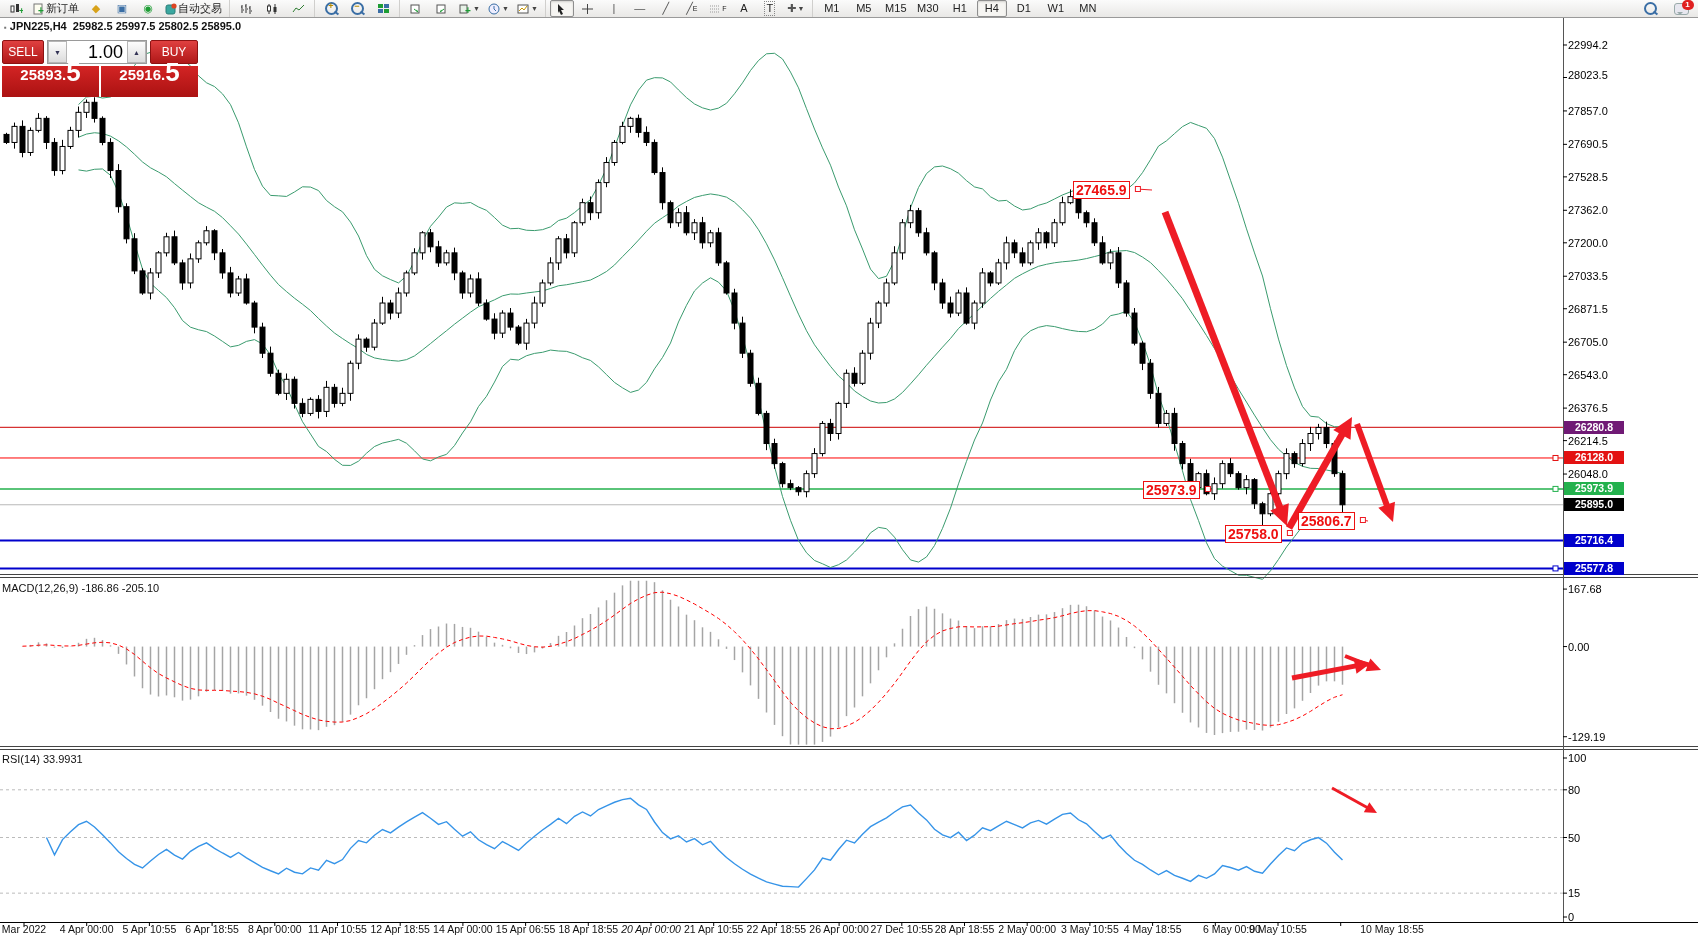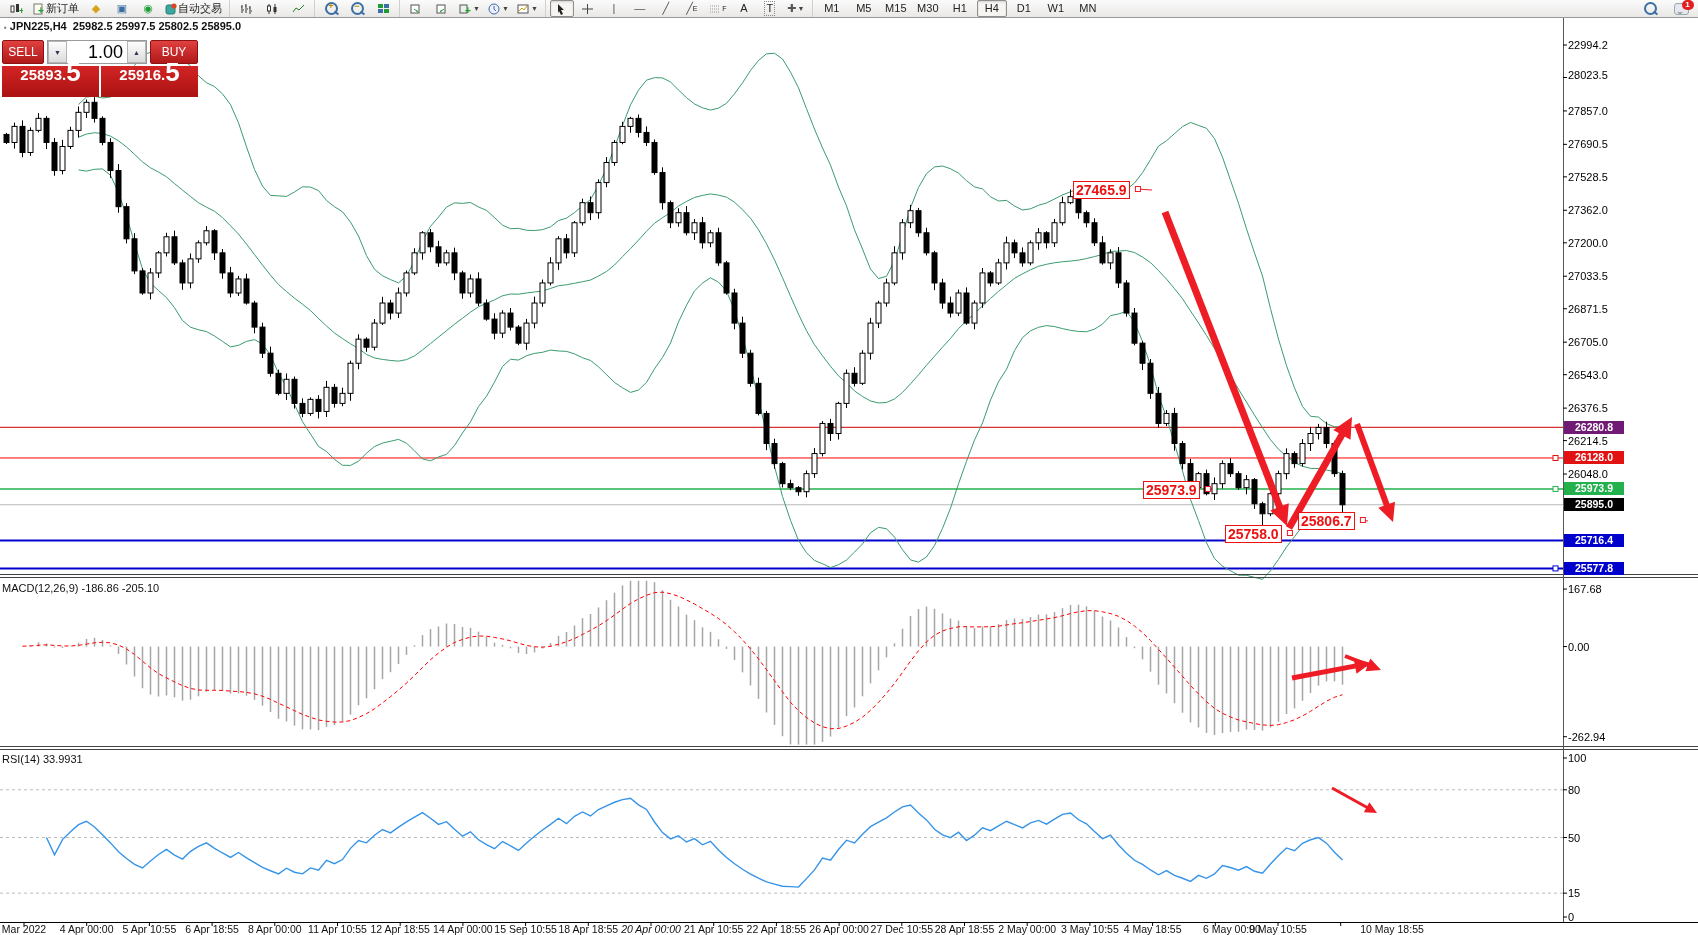--- a/index.html
+++ b/index.html
@@ -896,35 +896,35 @@
       <div class="axis-label" style="top: 434.62px;">26214.5</div>
       <div class="axis-label" style="top: 468.04px;">26048.0</div>
       <div class="tag" style="top: 420.812px; background: #701a75; color: rgb(255, 255, 255);">26280.8</div>
       <div class="tag" style="top: 451.483px; background: rgb(227, 18, 18); color: rgb(255, 255, 255);">26128.0</div>
       <div class="tag" style="top: 482.414px; background: rgb(35, 177, 77); color: rgb(255, 255, 255);">25973.9</div>
       <div class="tag" style="top: 498.251px; background: rgb(0, 0, 0); color: rgb(255, 255, 255);">25895.0</div>
       <div class="tag" style="top: 534.1px; background: rgb(0, 0, 204); color: rgb(255, 255, 255);">25716.4</div>
       <div class="tag" style="top: 561.92px; background: rgb(0, 0, 204); color: rgb(255, 255, 255);">25577.8</div>
       <div class="axis-label" style="top: 583.081px;">167.68</div>
       <div class="axis-label" style="top: 640.571px;">0.00</div>
-      <div class="axis-label" style="top: 730.722px;">-262.94</div>
+      <div class="axis-label" style="top: 730.722px;">-129.19</div>
       <div class="axis-label" style="top: 752px;">100</div>
       <div class="axis-label" style="top: 783.8px;">80</div>
       <div class="axis-label" style="top: 831.5px;">50</div>
       <div class="axis-label" style="top: 887.15px;">15</div>
       <div class="axis-label" style="top: 911px;">0</div>
       <div class="time-label" style="left: 24px;">Mar 2022</div>
       <div class="time-label" style="left: 86.7px;">4 Apr 00:00</div>
       <div class="time-label" style="left: 149.4px;">5 Apr 10:55</div>
       <div class="time-label" style="left: 212.1px;">6 Apr 18:55</div>
       <div class="time-label" style="left: 274.8px;">8 Apr 00:00</div>
       <div class="time-label" style="left: 337.5px;">11 Apr 10:55</div>
       <div class="time-label" style="left: 400.2px;">12 Apr 18:55</div>
       <div class="time-label" style="left: 462.9px;">14 Apr 00:00</div>
-      <div class="time-label" style="left: 525.6px;">15 Sep 10:55</div>
+      <div class="time-label" style="left: 525.6px;">15 Apr 06:55</div>
       <div class="time-label" style="left: 588.3px;">18 Apr 18:55</div>
       <div class="time-label" style="left: 651px; font-style: italic;">20 Apr 00:00</div>
       <div class="time-label" style="left: 713.7px;">21 Apr 10:55</div>
       <div class="time-label" style="left: 776.4px;">22 Apr 18:55</div>
       <div class="time-label" style="left: 839.1px;">26 Apr 00:00</div>
       <div class="time-label" style="left: 901.8px;">27 Dec 10:55</div>
       <div class="time-label" style="left: 964.5px;">28 Apr 18:55</div>
       <div class="time-label" style="left: 1027.2px;">2 May 00:00</div>
       <div class="time-label" style="left: 1089.9px;">3 May 10:55</div>
       <div class="time-label" style="left: 1152.6px;">4 May 18:55</div>

